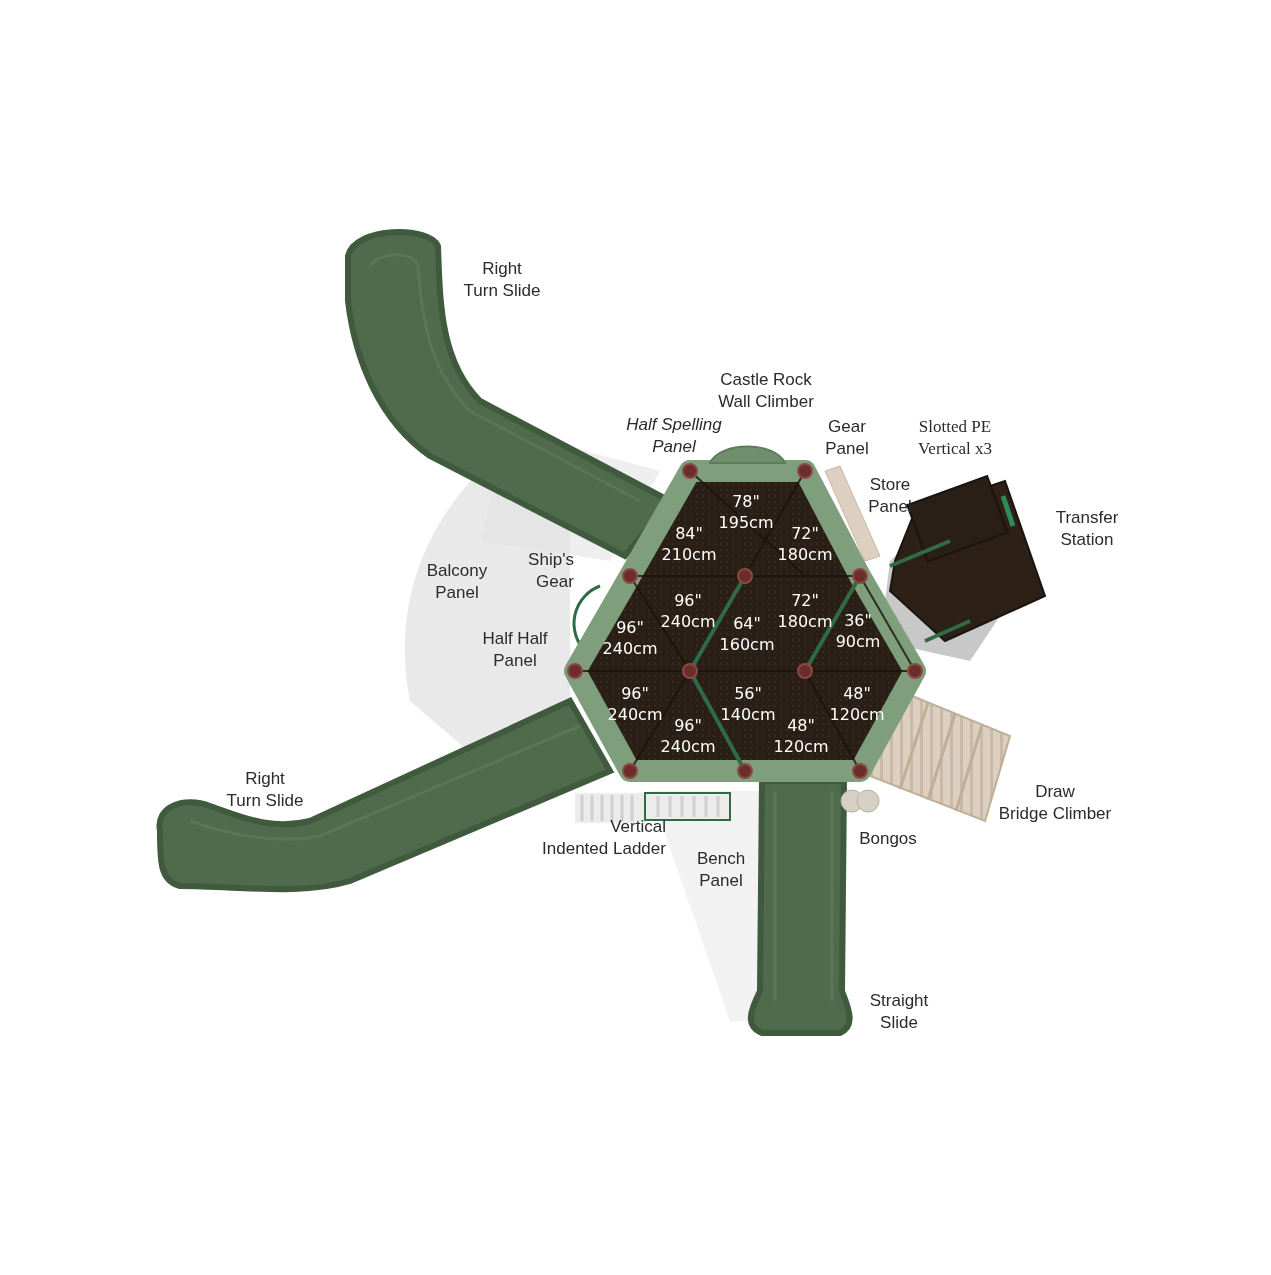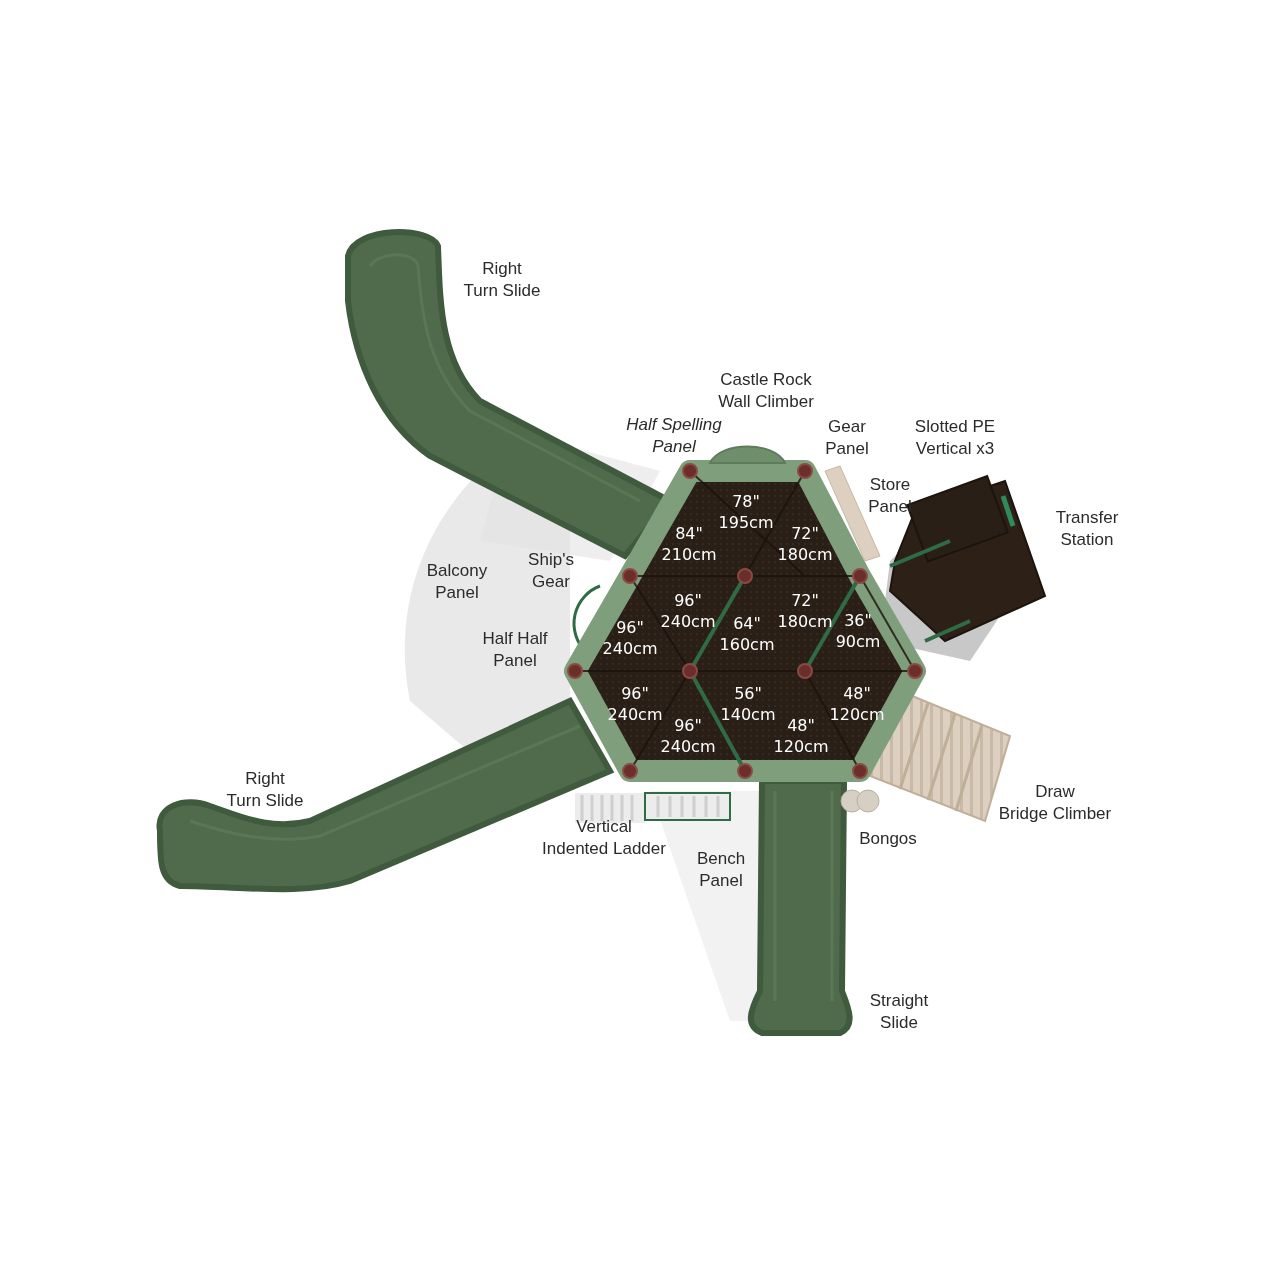--- a/index.html
+++ b/index.html
@@ -149,49 +149,49 @@
     <span>Wall Climber</span>
   </div>
   <div class="callout" style="left:664px; top:413px;font-style:italic;">
     <span>Half Spelling</span>
     <span>Panel</span>
   </div>
   <div class="callout" style="left:837px; top:415px;">
     <span>Gear</span>
     <span>Panel</span>
   </div>
-  <div class="callout" style="left:945px; top:415px;">
+  <div class="callout" style="left:945px; top:415px;font-family:Liberation Serif, serif;">
     <span>Slotted PE</span>
     <span>Vertical x3</span>
   </div>
   <div class="callout" style="left:880px; top:473px;">
     <span>Store</span>
     <span>Panel</span>
   </div>
   <div class="callout" style="left:1077px; top:506px;">
     <span>Transfer</span>
     <span>Station</span>
   </div>
   <div class="callout" style="left:447px; top:559px;">
     <span>Balcony</span>
     <span>Panel</span>
   </div>
-  <div class="callout" style="left:541px; top:548px;">
+  <div class="callout" style="left:541px; top:548px;text-align:right;">
     <span>Ship's</span>
     <span>Gear</span>
   </div>
   <div class="callout" style="left:505px; top:627px;">
     <span>Half Half</span>
     <span>Panel</span>
   </div>
   <div class="callout" style="left:255px; top:767px;">
     <span>Right</span>
     <span>Turn Slide</span>
   </div>
-  <div class="callout" style="left:594px; top:815px;">
+  <div class="callout" style="left:594px; top:815px;text-align:right;">
     <span>Vertical</span>
     <span>Indented Ladder</span>
   </div>
   <div class="callout" style="left:711px; top:847px;">
     <span>Bench</span>
     <span>Panel</span>
   </div>
   <div class="callout" style="left:878px; top:827px;">
     <span>Bongos</span>
   </div>

